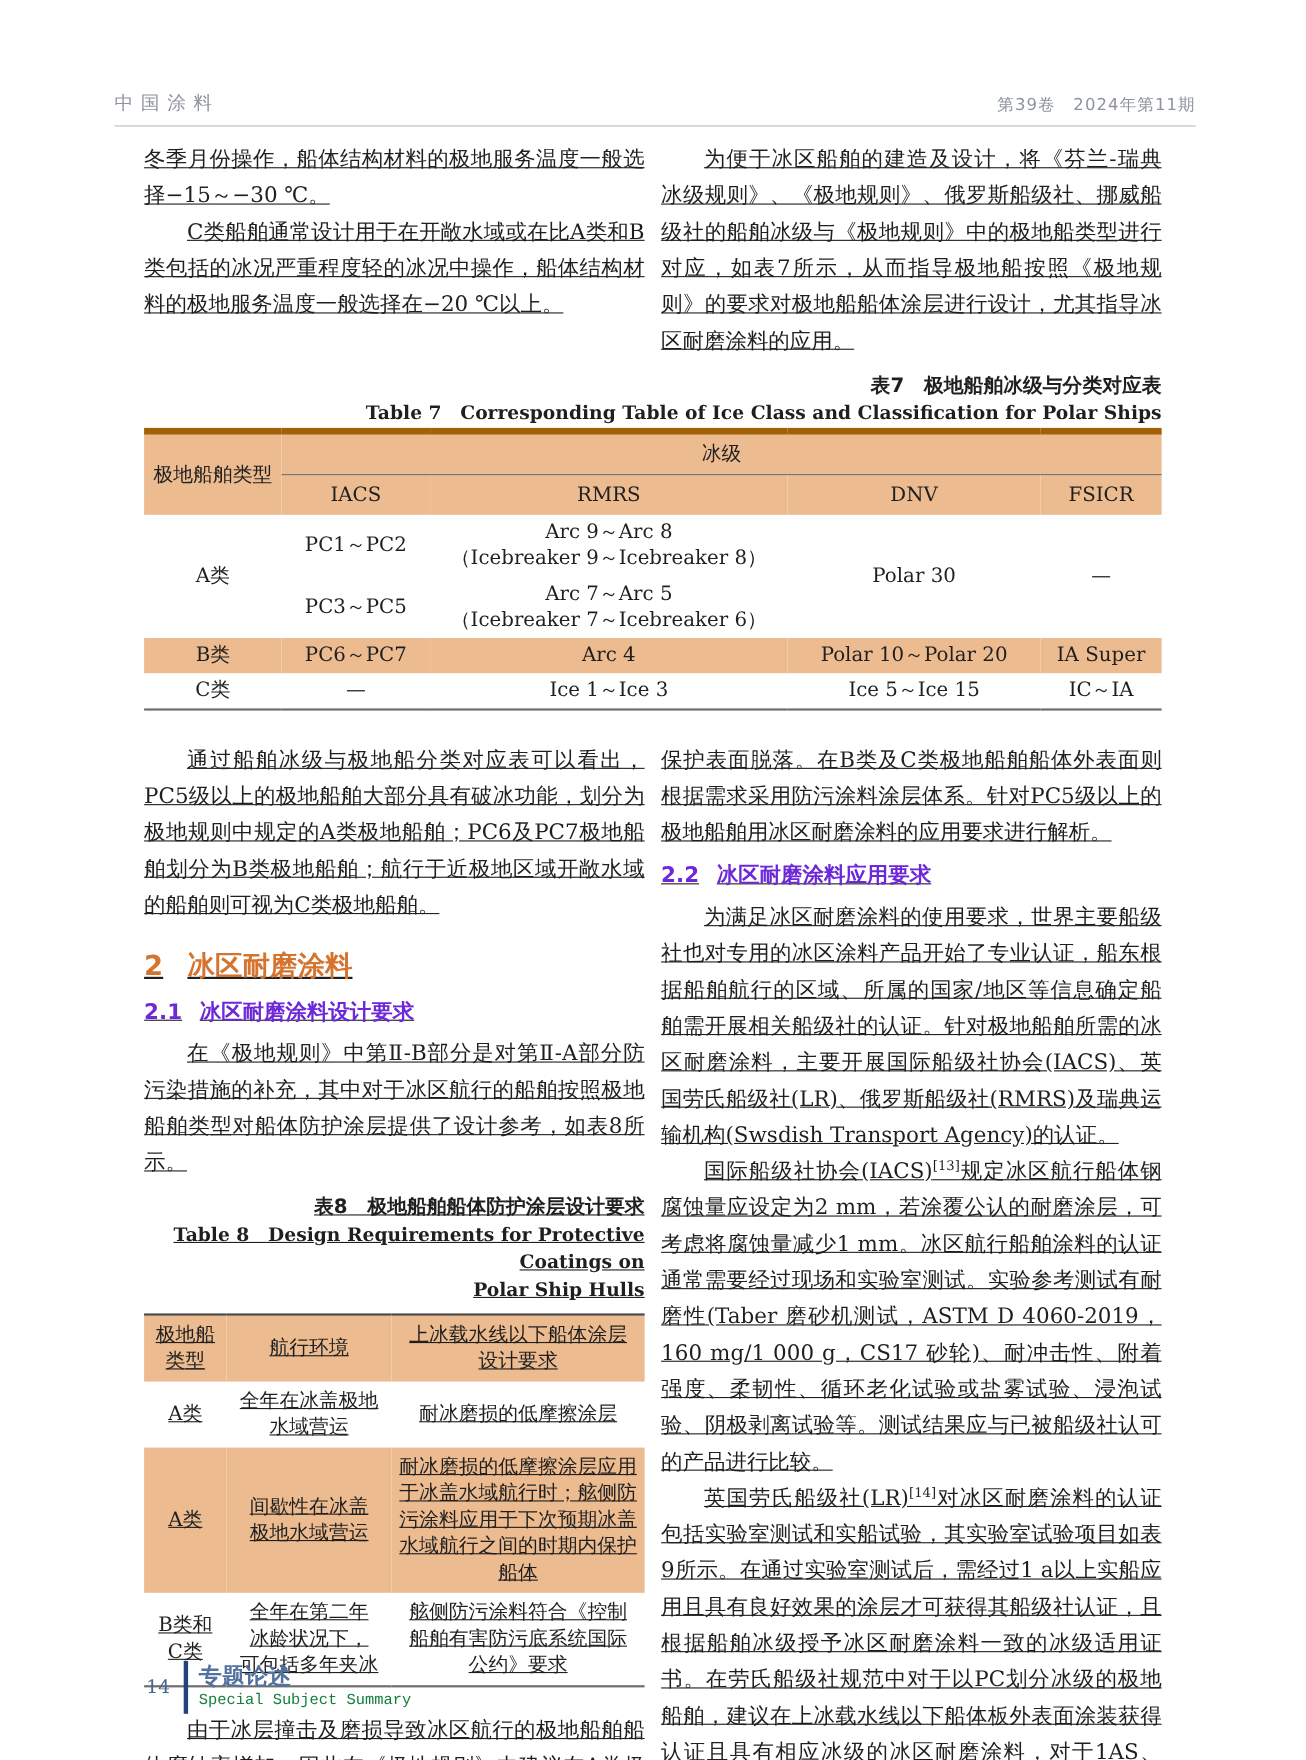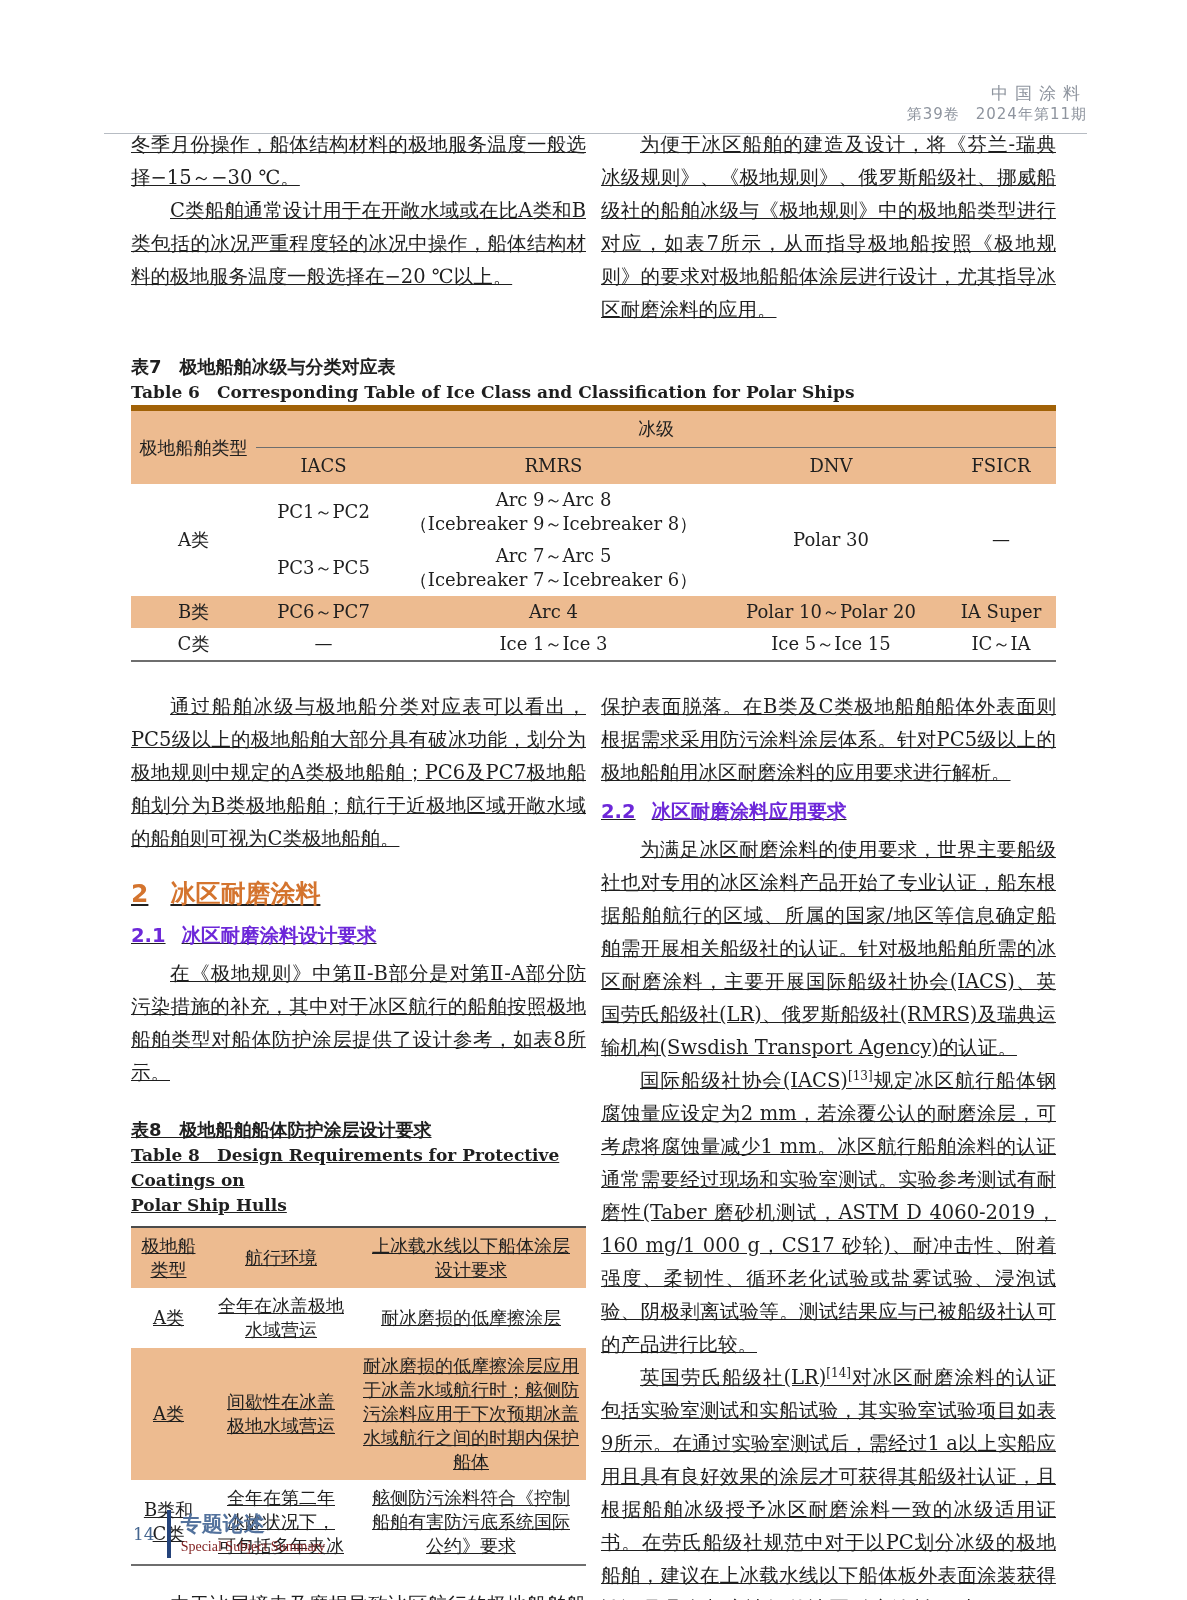--- a/index.html
+++ b/index.html
@@ -12,21 +12,20 @@
     overflow:hidden;
   }
   
   .running-head{
     position:absolute;top:82px;left:104px;right:100px;
     display:flex;justify-content:space-between;align-items:flex-end;
     border-bottom:1px solid #b7bcc3;
     padding-bottom:9px;
     color:#8e949e;
     font-family:"DejaVu Sans", sans-serif;
-    flex-direction:column;
   }
   .journal-name{font-size:17px;letter-spacing:7px;}
   .issue-info{font-size:15px;letter-spacing:1px;}
   
   .main{position:absolute;top:128px;left:131px;width:925px;}
   .twocol{display:grid;grid-template-columns:455px 455px;column-gap:15px;text-decoration:underline;}
   .col p{
     margin:0;
     font-size:19.5px;line-height:33px;
     text-align:justify;
@@ -42,21 +41,21 @@
   }
   .h2 .num{margin-right:22px;}
   .h3{
     margin:8px 0 6px 0;
     color:#6d28d9;
     font-family:"DejaVu Sans", sans-serif;
     font-weight:bold;font-size:19.5px;line-height:30px;
   }
   .h3 .num{margin-right:16px;}
   
-  .tbl-caption{margin-top:28px;text-align:left;}
+  .tbl-caption{margin-top:12px;text-align:right;}
   .tbl-caption .cn{
     font-family:"DejaVu Sans", sans-serif;
     font-weight:bold;font-size:18px;line-height:26px;display:block;
   }
   .tbl-caption .en{
     font-family:"DejaVu Serif", serif;
     font-weight:bold;font-size:17px;line-height:25px;display:block;
   }
   
   table{border-collapse:collapse;table-layout:fixed;}
@@ -83,22 +82,22 @@
     font-family:"DejaVu Serif", serif;
     font-size:17px;color:#44658f;margin-right:12px;
   }
   .footer-bar{width:4px;height:48px;background:#24437a;margin-right:10px;}
   .footer-sec{display:flex;flex-direction:column;justify-content:center;}
   .footer-cn{
     font-family:"DejaVu Sans", sans-serif;
     font-weight:bold;font-size:21px;line-height:25px;color:#53729d;
   }
   .footer-en{
-    font-family:Liberation Serif, serif;
-    font-size:14px;line-height:19px;color:#7f1d1d;
+    font-family:Liberation Mono, monospace;
+    font-size:14px;line-height:19px;color:#15803d;
   }
   .mt14{margin-top:14px;}
 </style>
 </head>
 <body>
 
 <div class="page">
 
   <div class="running-head">
     <span class="journal-name">中国涂料</span>
@@ -112,21 +111,21 @@
         <p>冬季月份操作，船体结构材料的极地服务温度一般选择−15～−30 ℃。</p>
         <p class="indent">C类船舶通常设计用于在开敞水域或在比A类和B类包括的冰况严重程度轻的冰况中操作，船体结构材料的极地服务温度一般选择在−20 ℃以上。</p>
       </div>
       <div class="col">
         <p class="indent">为便于冰区船舶的建造及设计，将《芬兰-瑞典冰级规则》、《极地规则》、俄罗斯船级社、挪威船级社的船舶冰级与《极地规则》中的极地船类型进行对应，如表7所示，从而指导极地船按照《极地规则》的要求对极地船船体涂层进行设计，尤其指导冰区耐磨涂料的应用。</p>
       </div>
     </div>
 
     <div class="tbl-caption">
       <span class="cn">表7　极地船舶冰级与分类对应表</span>
-      <span class="en">Table 6　Corresponding Table of Ice Class and Classification for Polar Ships</span>
+      <span class="en">Table 7　Corresponding Table of Ice Class and Classification for Polar Ships</span>
     </div>
 
     <table class="t7">
       <colgroup>
         <col style="width:125px">
           <col style="width:135px">
           <col style="width:325px">
           <col style="width:230px">
           <col style="width:110px">
       </colgroup>

